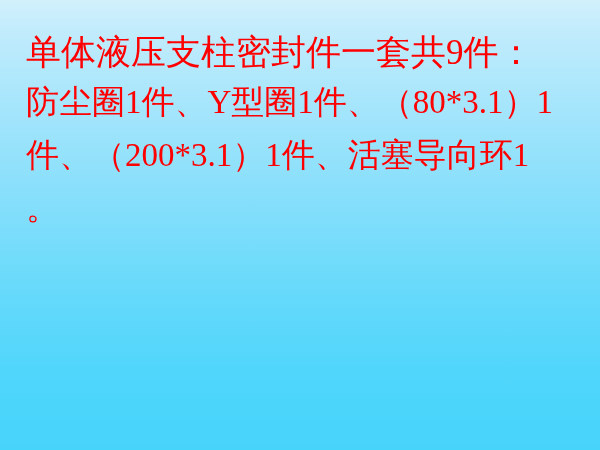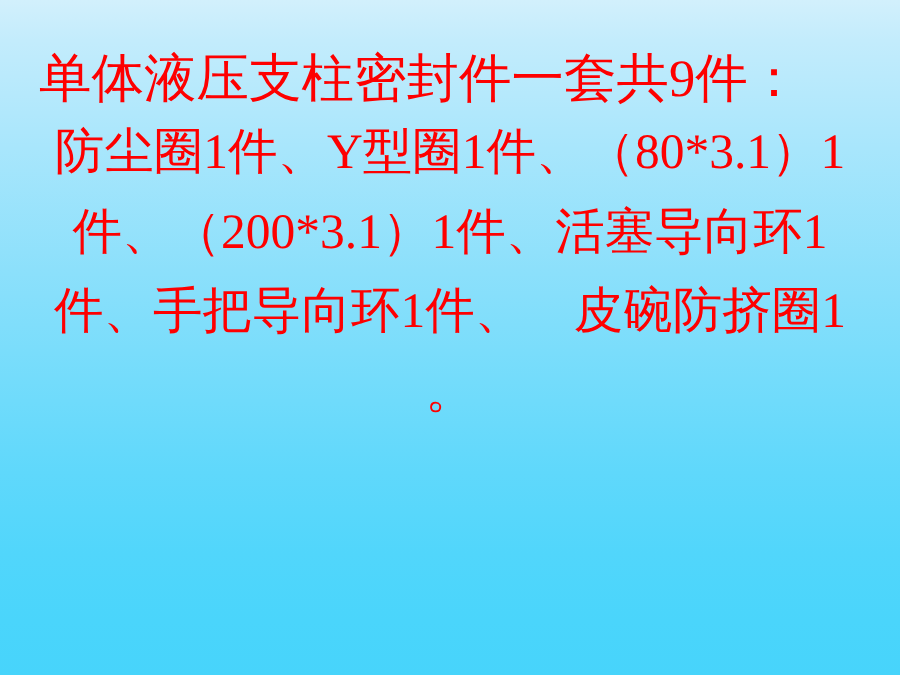--- a/index.html
+++ b/index.html
@@ -53,36 +53,34 @@
   }
 
   .body-line {
     color: #fe0000;
     font-family: "Liberation Serif", "DejaVu Serif", serif;
     font-weight: normal;
     font-size: 33px;
     line-height: 53px;
     letter-spacing: 0px;
     white-space: pre;
-    text-align: center;
   }
 </style>
 </head>
 <body>
 
 <div id="slide">
 
   <div id="text-block">
 
     <div class="title-line">单体液压支柱密封件一套共9件：</div>
 
     <div class="body-line">防尘圈1件、Y型圈1件、（80*3.1）1</div>
 
     <div class="body-line">件、（200*3.1）1件、活塞导向环1</div>
 
-    <div class="body-line">件、手把导向环1件、　皮碗防挤圈1</div>
 
 
     <div class="body-line">。</div>
 
   </div>
 
 </div>
 
 </body></html>

